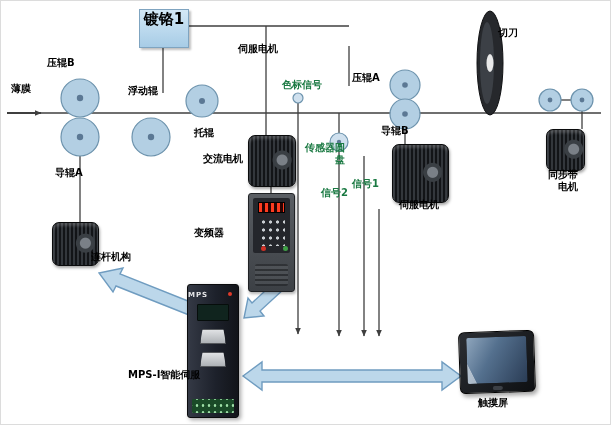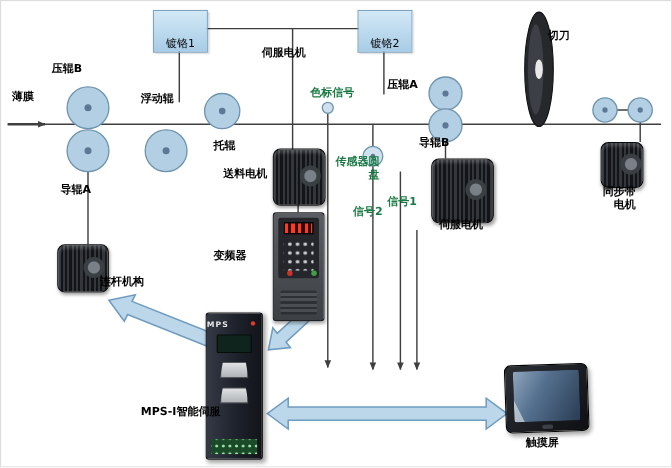--- a/index.html
+++ b/index.html
@@ -12,22 +12,22 @@
   .lbl{
     position:absolute;font-size:10px;font-weight:700;color:#000;
     white-space:nowrap;line-height:1.15;z-index:6;
   }
   .lbl.g{color:#1b7a43;}
   .lbl.wrap{white-space:normal;text-align:right;}
   .pbox{
     position:absolute;width:48px;height:37px;z-index:5;
     background:linear-gradient(180deg,#d3e8f6,#a7cce6);
     border:1px solid #7fa4c0;box-shadow:1.5px 1.5px 2px rgba(0,0,0,.25);
-    display:flex;align-items:flex-end;justify-content:center;
-    font-size:10px;font-weight:400;color:#000;
+    display:flex;align-items:flex-start;justify-content:center;
+    font-size:15px;font-weight:700;color:#000;
   }
   .motor{
     position:absolute;z-index:4;border-radius:7px;border:1px solid #0a0b0c;
     background:
       radial-gradient(circle at 72% 48%, #7a8087 0 5px, #3a3f44 6px 9px, rgba(0,0,0,0) 10px),
       repeating-linear-gradient(90deg,#33373c 0 2px,#121417 2px 4px);
     box-shadow:inset 0 3px 3px rgba(255,255,255,.18), 1px 2px 3px rgba(0,0,0,.35);
   }
   .vfd{
     position:absolute;left:247px;top:192px;width:45px;height:97px;z-index:4;
@@ -148,23 +148,20 @@
     <g>
       <ellipse cx="489" cy="62" rx="13" ry="52" fill="#26282c" stroke="#101113"></ellipse>
       <ellipse cx="486" cy="62" rx="7" ry="41" fill="#3c4046"></ellipse>
       <ellipse cx="489" cy="62" rx="3.5" ry="9" fill="#e9e9e9"></ellipse>
     </g>
   </svg>
 
   <div class="pbox" style="left:138px;top:8px">
     <span>镀铬1</span>
   </div>
-  <div class="pbox" style="left:324px;top:8px">
-    <span>镀铬2</span>
-  </div>
 
   <div class="motor" style="left:247px;top:134px;width:46px;height:50px"></div>
   <div class="motor" style="left:51px;top:221px;width:45px;height:42px"></div>
   <div class="motor" style="left:391px;top:143px;width:55px;height:57px"></div>
   <div class="motor" style="left:545px;top:128px;width:37px;height:40px"></div>
 
   <div class="vfd">
     <div class="vfd-panel">
       <div class="vfd-display"></div>
       <div class="vfd-keys"></div>
@@ -194,21 +191,21 @@
   <div class="lbl" style="left:193px;top:126px">托辊</div>
   <div class="lbl" style="left:54px;top:166px">导辊A</div>
   <div class="lbl" style="left:237px;top:42px">伺服电机</div>
   <div class="lbl g" style="left:281px;top:78px">色标信号</div>
   <div class="lbl" style="left:351px;top:71px">压辊A</div>
   <div class="lbl" style="left:380px;top:124px">导辊B</div>
   <div class="lbl g wrap" style="left:296px;top:141px;width:48px">传感器圆盘</div>
   <div class="lbl g" style="left:320px;top:186px">信号2</div>
   <div class="lbl g" style="left:351px;top:177px">信号1</div>
   <div class="lbl" style="left:497px;top:26px">切刀</div>
-  <div class="lbl" style="left:202px;top:152px">送料电机</div>
+  <div class="lbl" style="left:202px;top:152px">交流电机</div>
   <div class="lbl" style="left:398px;top:198px">伺服电机</div>
   <div class="lbl wrap" style="left:540px;top:168px;width:37px">同步带电机</div>
   <div class="lbl" style="left:90px;top:250px">连杆机构</div>
   <div class="lbl" style="left:193px;top:226px">变频器</div>
   <div class="lbl" style="left:127px;top:368px;font-size:10px">MPS-I智能伺服</div>
   <div class="lbl" style="left:477px;top:396px">触摸屏</div>
 
 </div>
 
 </body></html>

